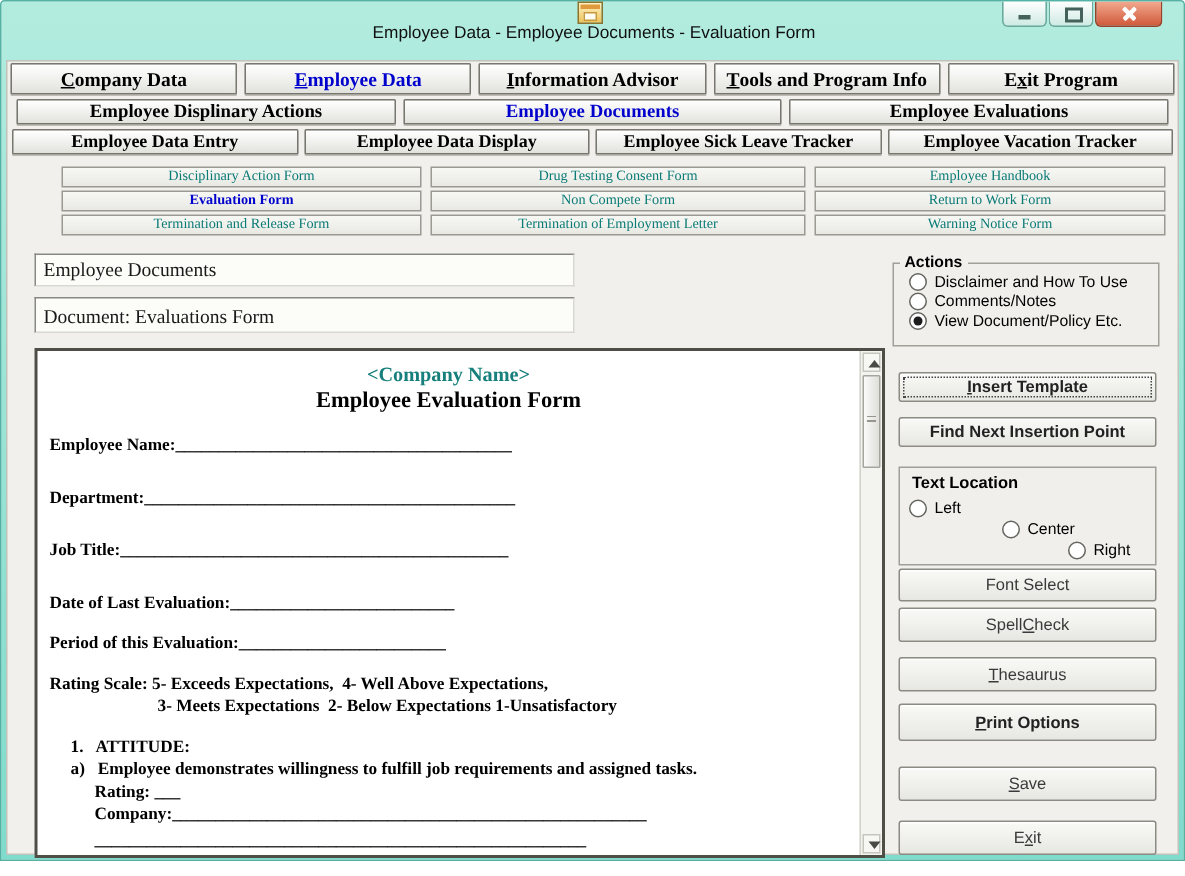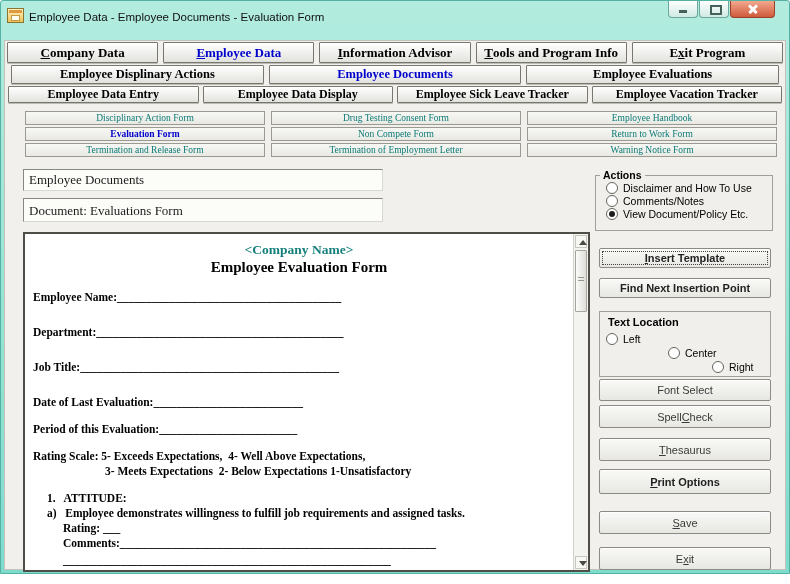--- a/index.html
+++ b/index.html
@@ -7,21 +7,21 @@
     width:790px;height:584px;position:relative;overflow:hidden;background:#ffffff;
     font-family:"Liberation Sans", sans-serif;
     -webkit-user-select:none;user-select:none;
   }
   
   .window{
     position:absolute;left:0;top:0;width:790px;height:574px;
     background:linear-gradient(#b2ecdf,#7edccc);
     border:1px solid #54b2a4;border-radius:3px 3px 0 0;box-sizing:border-box;
   }
-  .titlebar{position:absolute;left:0;top:0;right:4px;height:22px;display:flex;align-items:flex-end;padding-left:6px;}
+  .titlebar{position:absolute;left:0;top:0;right:4px;height:22px;display:flex;align-items:center;padding-left:6px;flex-direction:column;}
   .app-icon{width:15px;height:13px;border:1px solid #8a7430;background:linear-gradient(#fff3c4,#edc25a);position:relative;margin-right:5px;flex:0 0 auto;}
   .app-icon::before{content:"";position:absolute;left:1px;right:1px;top:1px;height:3px;background:#e09a3e;}
   .app-icon::after{content:"";position:absolute;left:3px;top:6px;width:7px;height:4px;background:#fffdf2;border:1px solid #c89a40;}
   .title-text{font-size:11.5px;color:#101010;white-space:nowrap;}
   .controls{position:absolute;right:10px;top:0;display:flex;}
   .ctrl{width:30px;height:17px;box-sizing:border-box;border:1px solid #6ba89d;border-top:none;
         border-radius:0 0 4px 4px;background:linear-gradient(#ffffff,#cfeae3);position:relative;margin-left:1px;}
   .ctrl.close{width:45px;background:linear-gradient(#f2a98e,#d05a3c);border-color:#99402a;}
   .ctrl.min::after{content:"";position:absolute;left:10px;right:10px;bottom:4px;height:3px;background:#44615b;}
   .ctrl.max::after{content:"";position:absolute;left:10px;top:4px;width:8px;height:6px;border:2px solid #44615b;}
@@ -36,28 +36,28 @@
   .client{position:absolute;left:3px;right:3px;top:39px;bottom:3px;background:#f1f0ec;border:1px solid #c2c2ba;box-sizing:border-box;}
 
   
   .tabrow{position:absolute;left:0;right:0;display:flex;}
   .tab{flex:1;appearance:none;background:linear-gradient(#ffffff,#e2e2dd);border:1px solid #77776f;border-radius:1px;
        box-shadow:inset 0 1px 0 #fff, 0 1px 0 #bdbdb5;
        font-family:"Liberation Serif", serif;font-weight:bold;color:#000;
        display:flex;align-items:center;justify-content:center;padding:0;cursor:pointer;}
   .tab.selected{color:#0000cd;}
   .row1{top:1px;height:21px;gap:5px;padding:0 2px;font-size:13px;}
-  .row2{top:24px;height:19px;gap:5px;padding:0 6px;font-size:12.5px;}
+  .row2{top:24px;height:19px;gap:5px;padding:0 6px;font-size:12.5px;align-items:center;}
   .row3{top:45px;height:17px;gap:4px;padding:0 3px;font-size:12px;}
   .row1 .tab{font-size:13px;}
   .row2 .tab{font-size:12.5px;}
   .row3 .tab{font-size:12px;}
 
   
-  .formgrid{position:absolute;left:20px;right:8px;top:70px;display:grid;
+  .formgrid{position:absolute;left:36px;right:8px;top:70px;display:grid;
             grid-template-columns:240px 250px 1fr;grid-auto-rows:14px;gap:2px 6px;}
   .formbtn{appearance:none;background:linear-gradient(#f7f7f4,#e9e9e4);border:1px solid #9a9a92;
            font-family:"Liberation Serif", serif;font-size:9.5px;color:#0b7b76;
            display:flex;align-items:center;justify-content:center;padding:0;cursor:pointer;}
   .formbtn.selected{color:#0000cd;font-weight:bold;}
 
   
   .label-box{position:absolute;left:18px;width:360px;background:#fcfcf9;box-sizing:border-box;
              border:1px solid;border-color:#888882 #d8d8d0 #d8d8d0 #888882;
              font-family:"Liberation Serif", serif;font-size:13px;color:#1a1a1a;padding:2px 5px;}
@@ -196,21 +196,21 @@
         <div class="doc-line m14">Employee Name:_______________________________________</div>
         <div class="doc-line m20">Department:___________________________________________</div>
         <div class="doc-line m20">Job Title:_____________________________________________</div>
         <div class="doc-line m20">Date of Last Evaluation:__________________________</div>
         <div class="doc-line m12">Period of this Evaluation:________________________</div>
         <div class="doc-line m12">Rating Scale: 5- Exceeds Expectations,  4- Well Above Expectations,</div>
         <div class="doc-line in3">3- Meets Expectations  2- Below Expectations 1-Unsatisfactory</div>
         <div class="doc-line m12 in1">1.   ATTITUDE:</div>
         <div class="doc-line in1">a)   Employee demonstrates willingness to fulfill job requirements and assigned tasks.</div>
         <div class="doc-line in2">Rating: ___</div>
-        <div class="doc-line in2">Comments:_______________________________________________________</div>
+        <div class="doc-line in2">Company:_______________________________________________________</div>
         <div class="doc-line m2 in2">_________________________________________________________</div>
         <div class="doc-line in1">b)   Employee takes corrective action in response to constructive criticism by his/her supervisor.</div>
 
       </div>
       <div class="vscroll">
         <div class="sb-btn sb-up"></div>
         <div class="sb-thumb"></div>
         <div class="sb-btn sb-down"></div>
       </div>
     </div>

